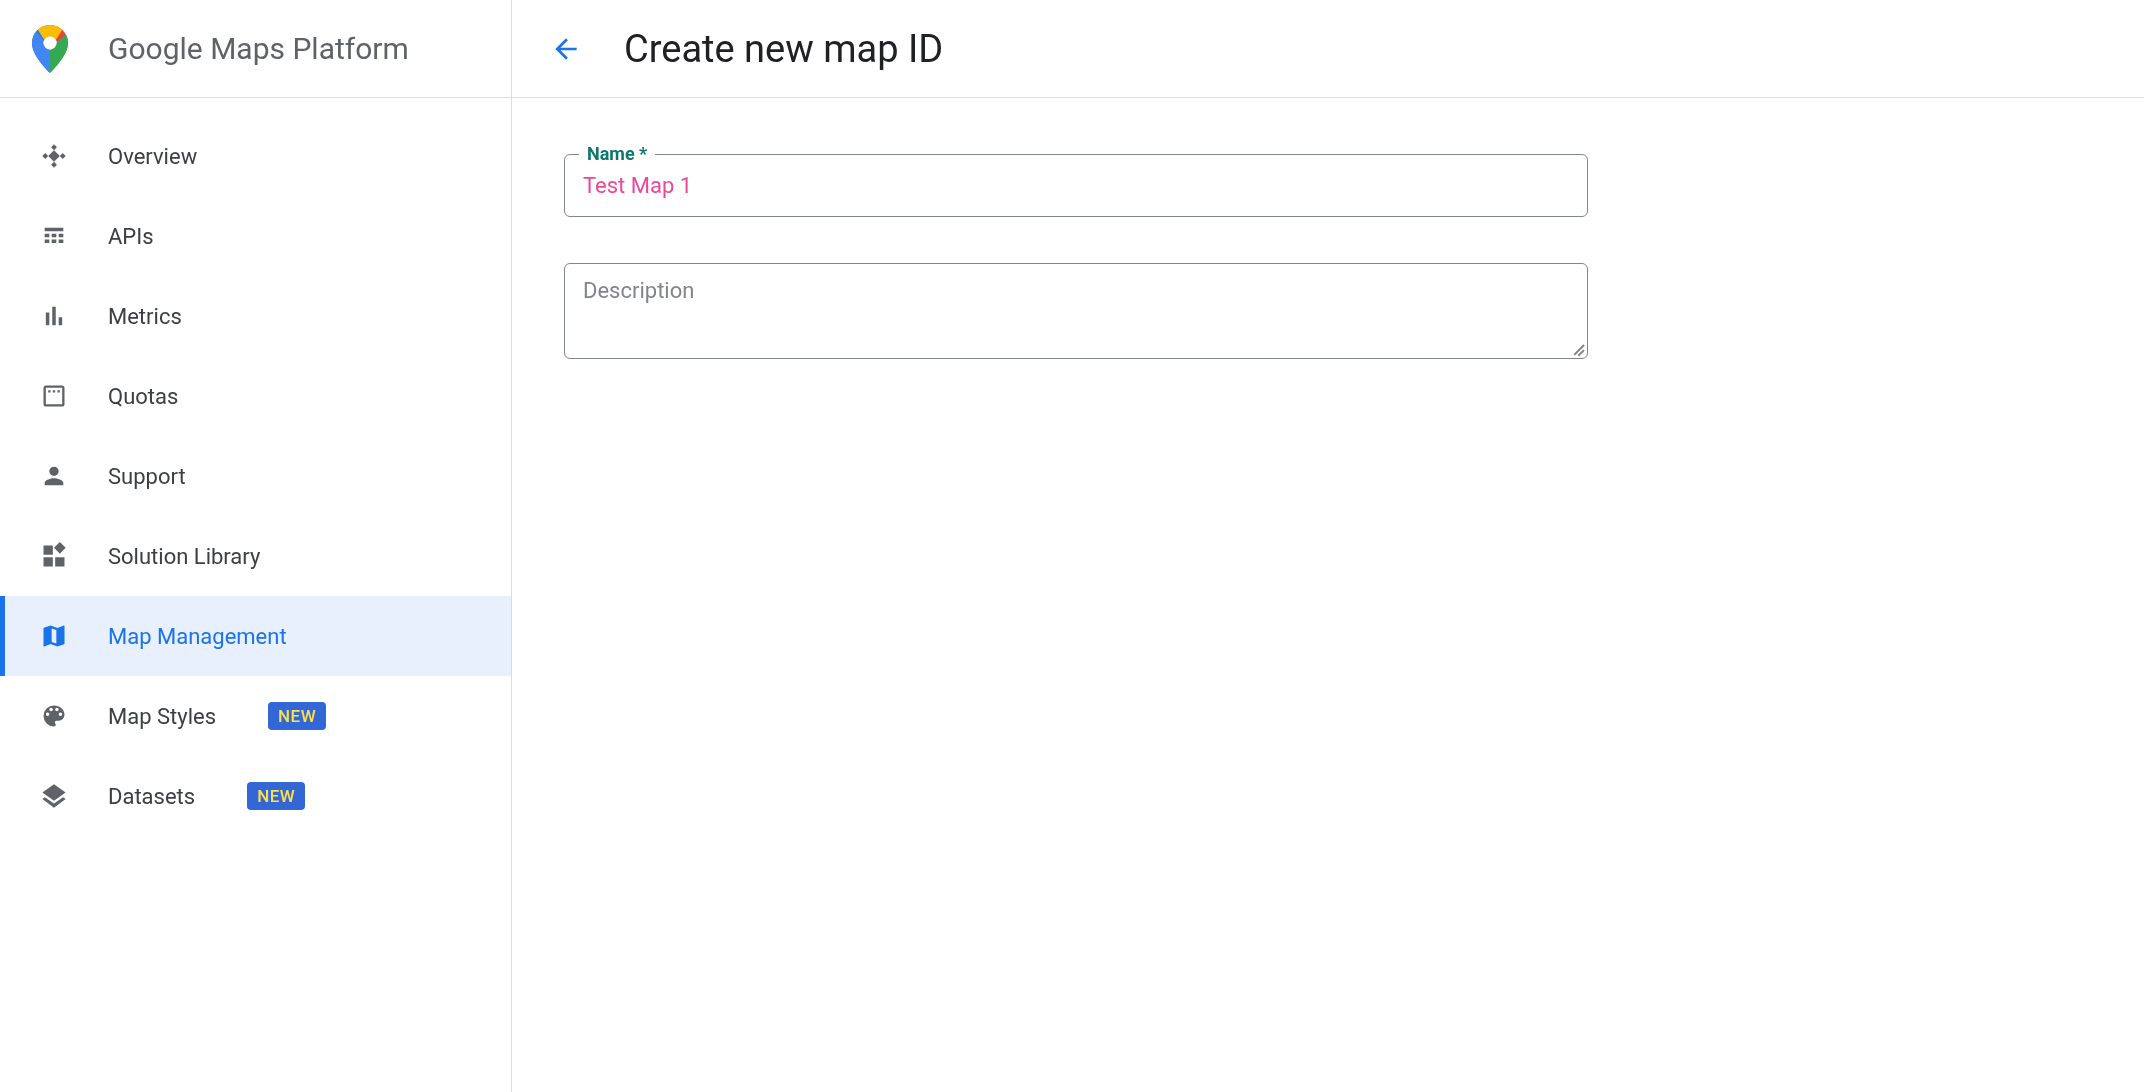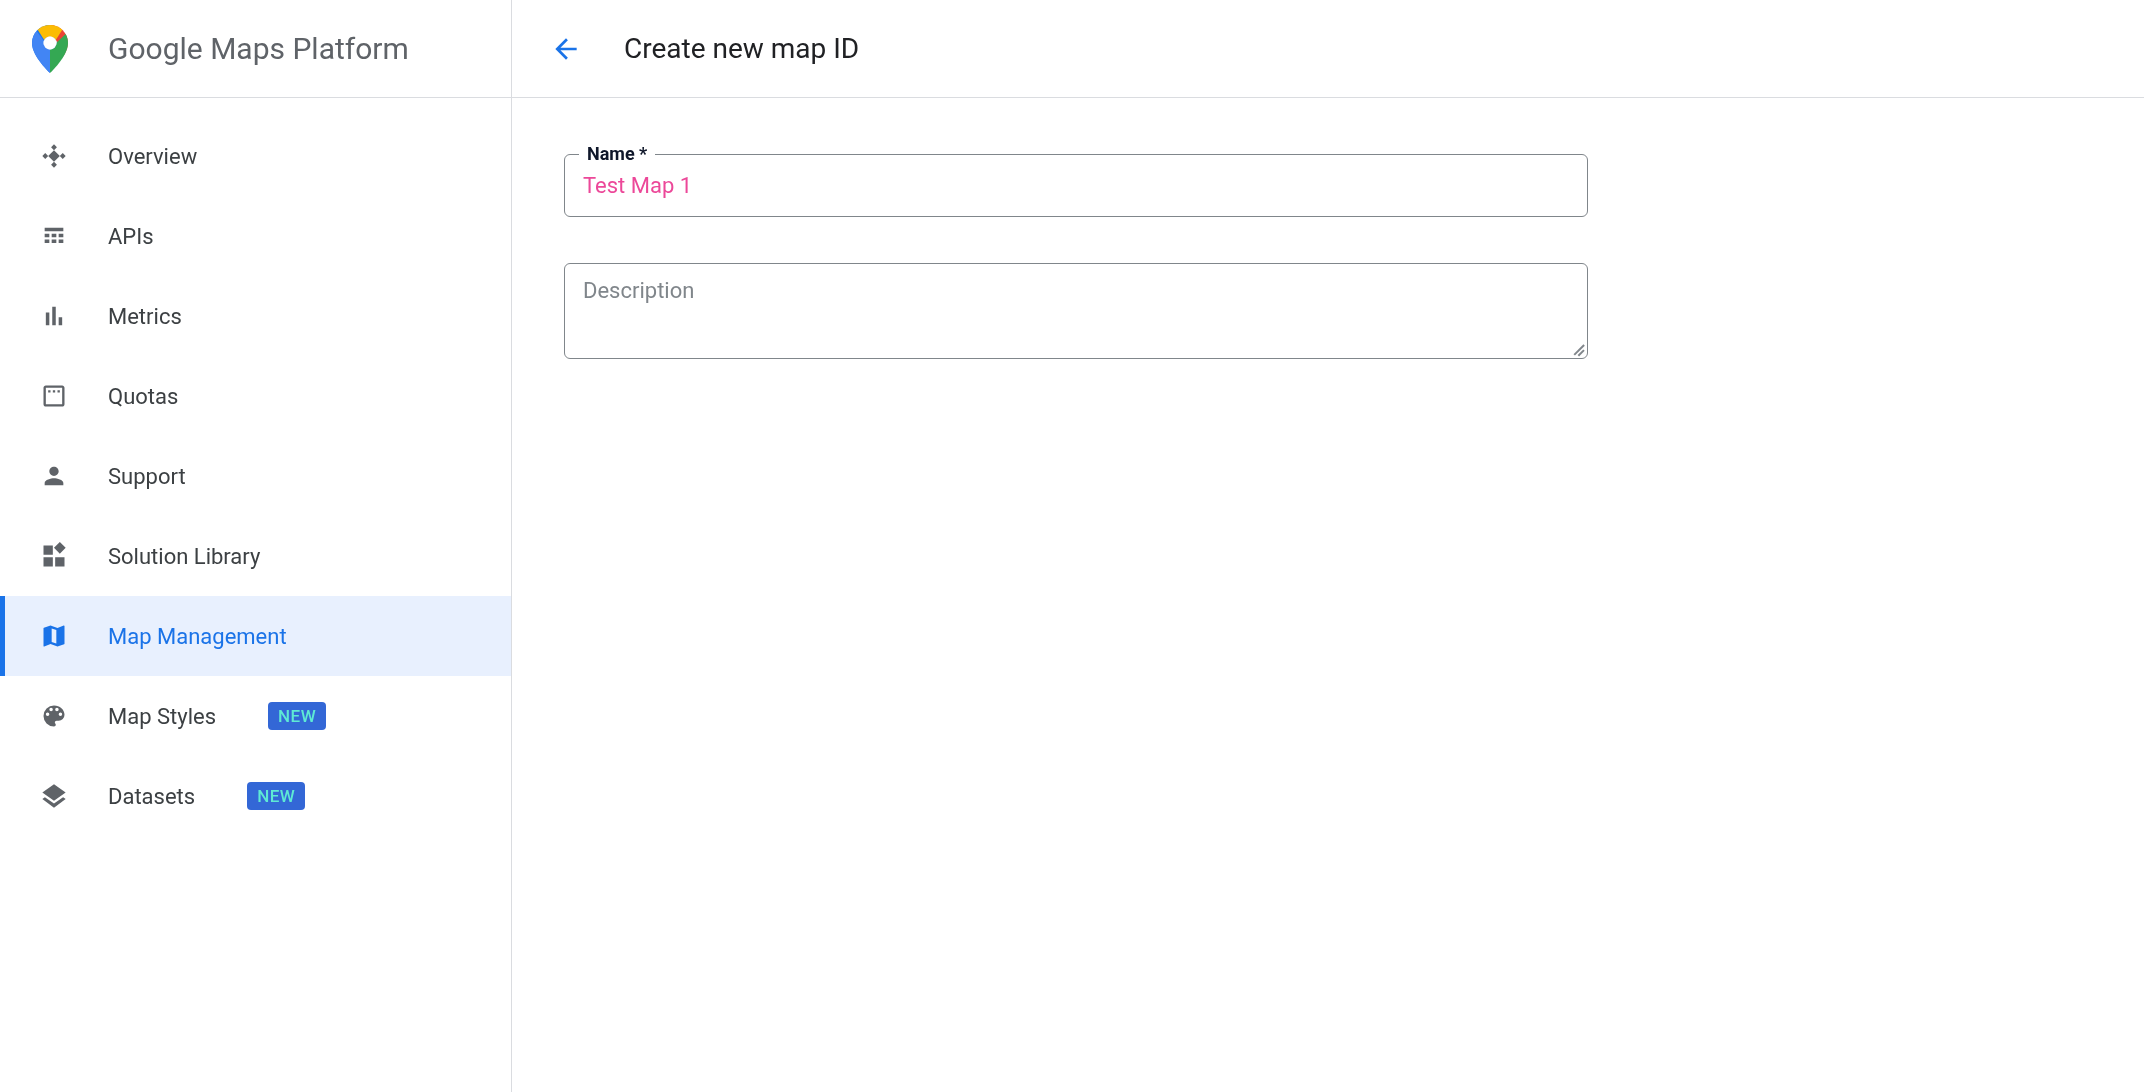--- a/index.html
+++ b/index.html
@@ -81,21 +81,21 @@
     .nav-item.active .icon {
       color: #1a73e8;
     }
     .nav-item .icon svg {
       width: 28px;
       height: 28px;
       fill: currentColor;
     }
     .badge-new {
       background: #3367d6;
-      color: #5eead4;
+      color: #fde047;
       font-size: 17px;
       font-weight: 500;
       padding: 4px 10px;
       border-radius: 4px;
       margin-left: 12px;
       letter-spacing: 0.5px;
     }
     
     .main {
       flex: 1;
@@ -118,42 +118,42 @@
       justify-content: center;
       cursor: pointer;
       color: #1a73e8;
     }
     .back-btn svg {
       width: 32px;
       height: 32px;
       fill: currentColor;
     }
     .page-title {
-      font-size: 28px;
+      font-size: 38px;
       color: #202124;
       font-weight: 400;
     }
     .form-area {
       padding: 56px 52px;
     }
     .field {
       position: relative;
       border: 1px solid #80868b;
       border-radius: 6px;
       width: 1024px;
       margin-bottom: 46px;
     }
     .field-label {
       position: absolute;
       top: -12px;
       left: 14px;
       background: #fff;
       padding: 0 8px;
       font-size: 18px;
-      color: #0f172a;
+      color: #0f766e;
       font-weight: 700;
     }
     .field-input {
       width: 100%;
       border: none;
       outline: none;
       padding: 18px 18px;
       font-size: 22px;
       font-family: inherit;
       color: #ec4899;

